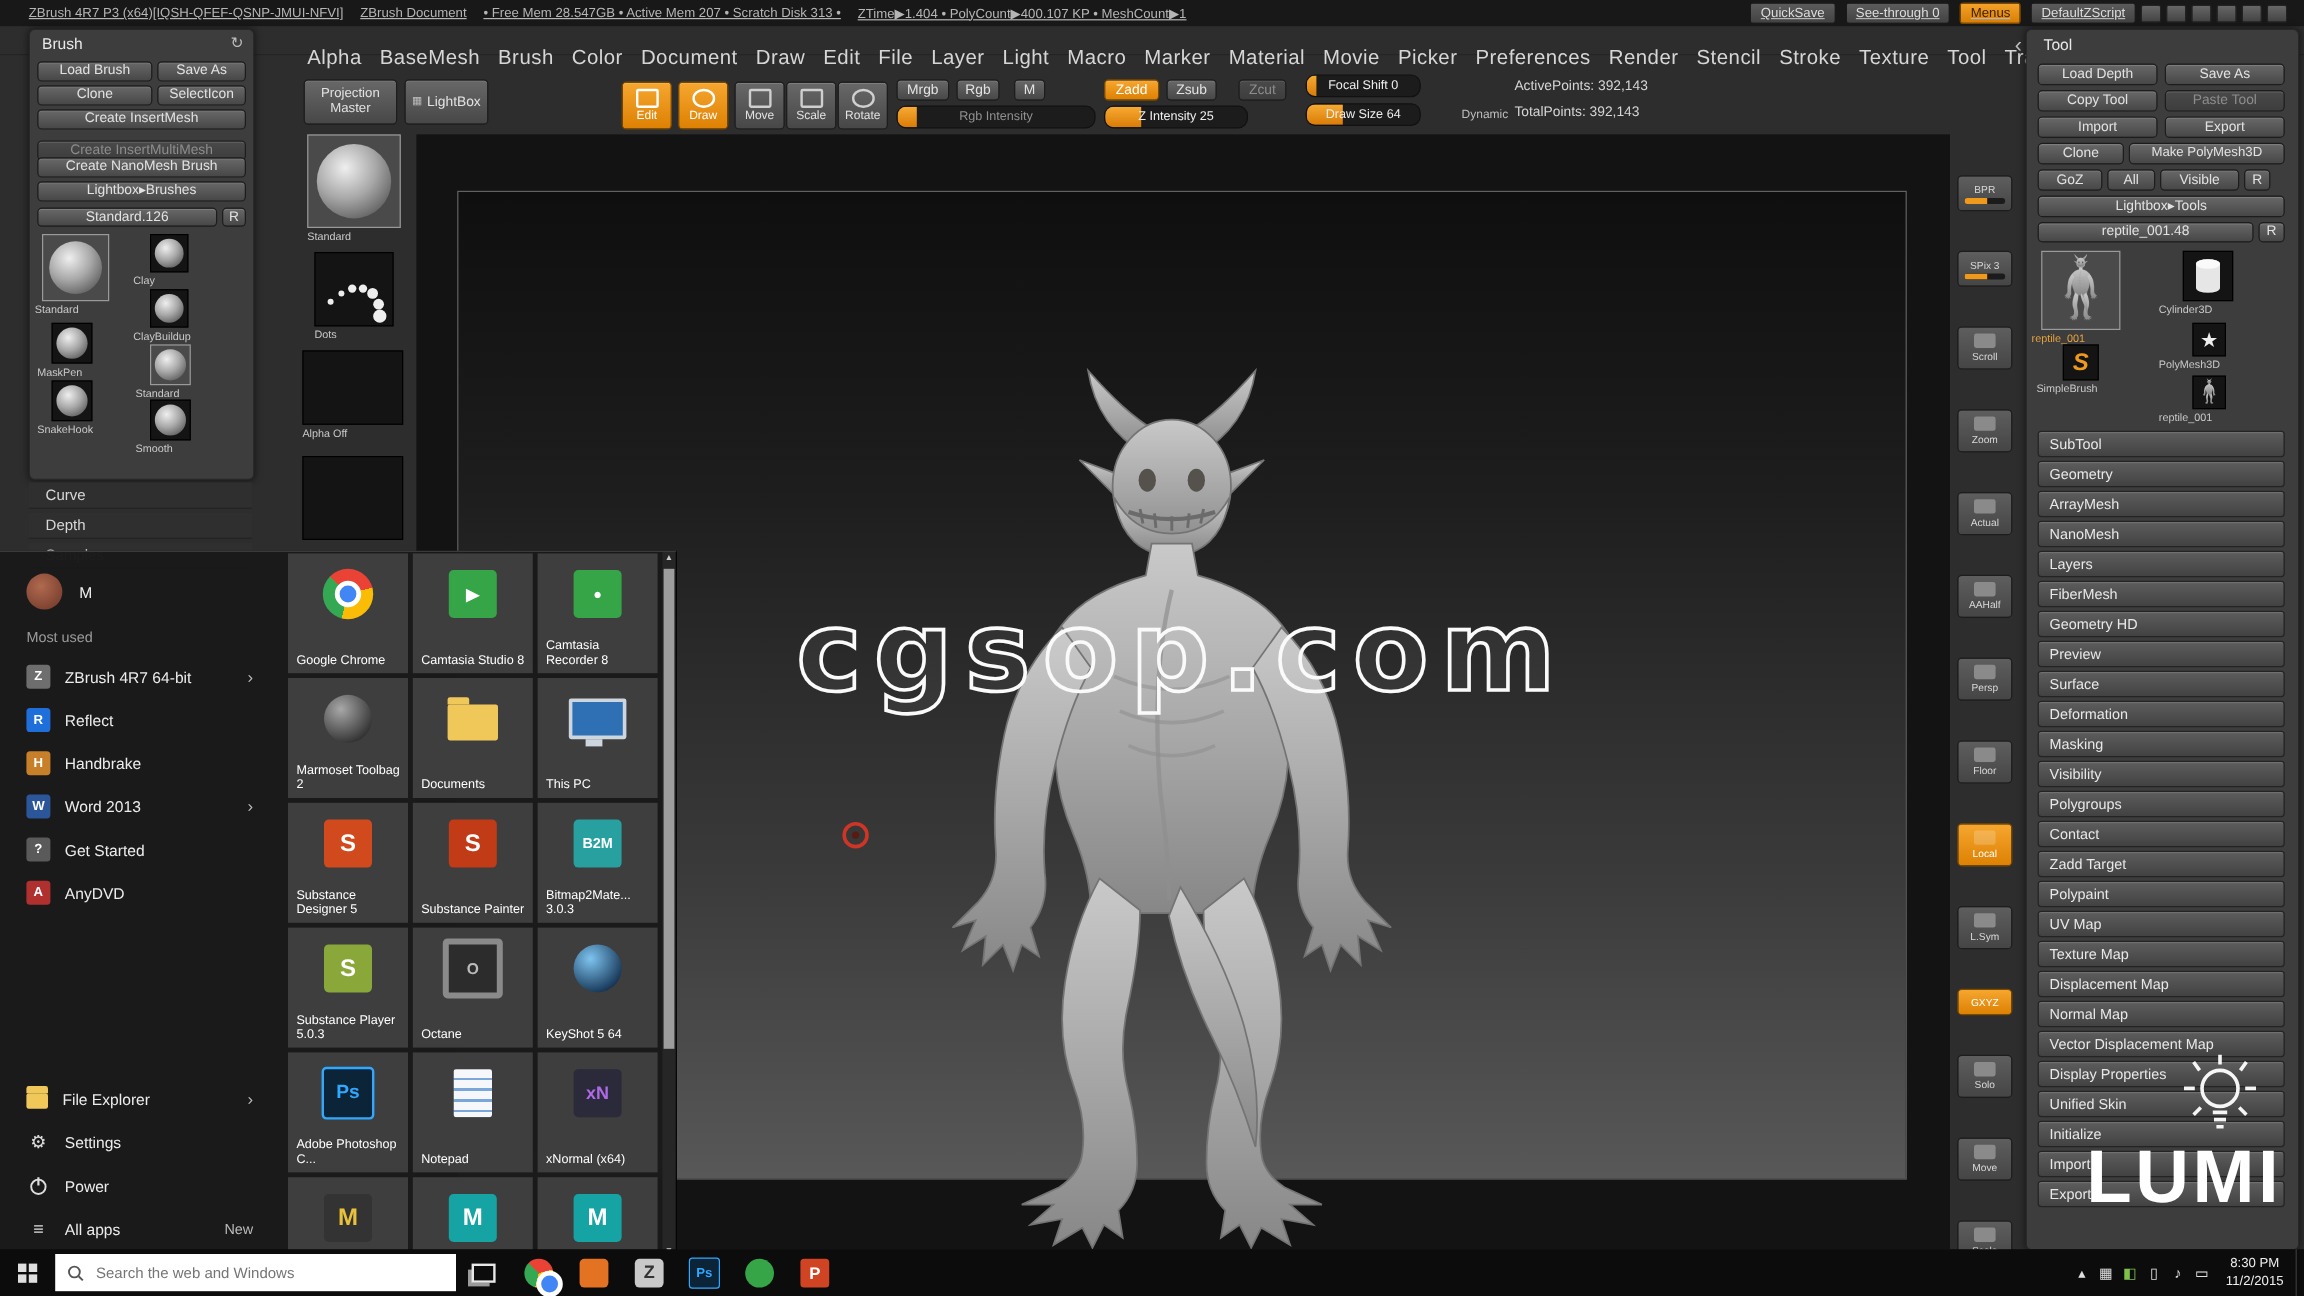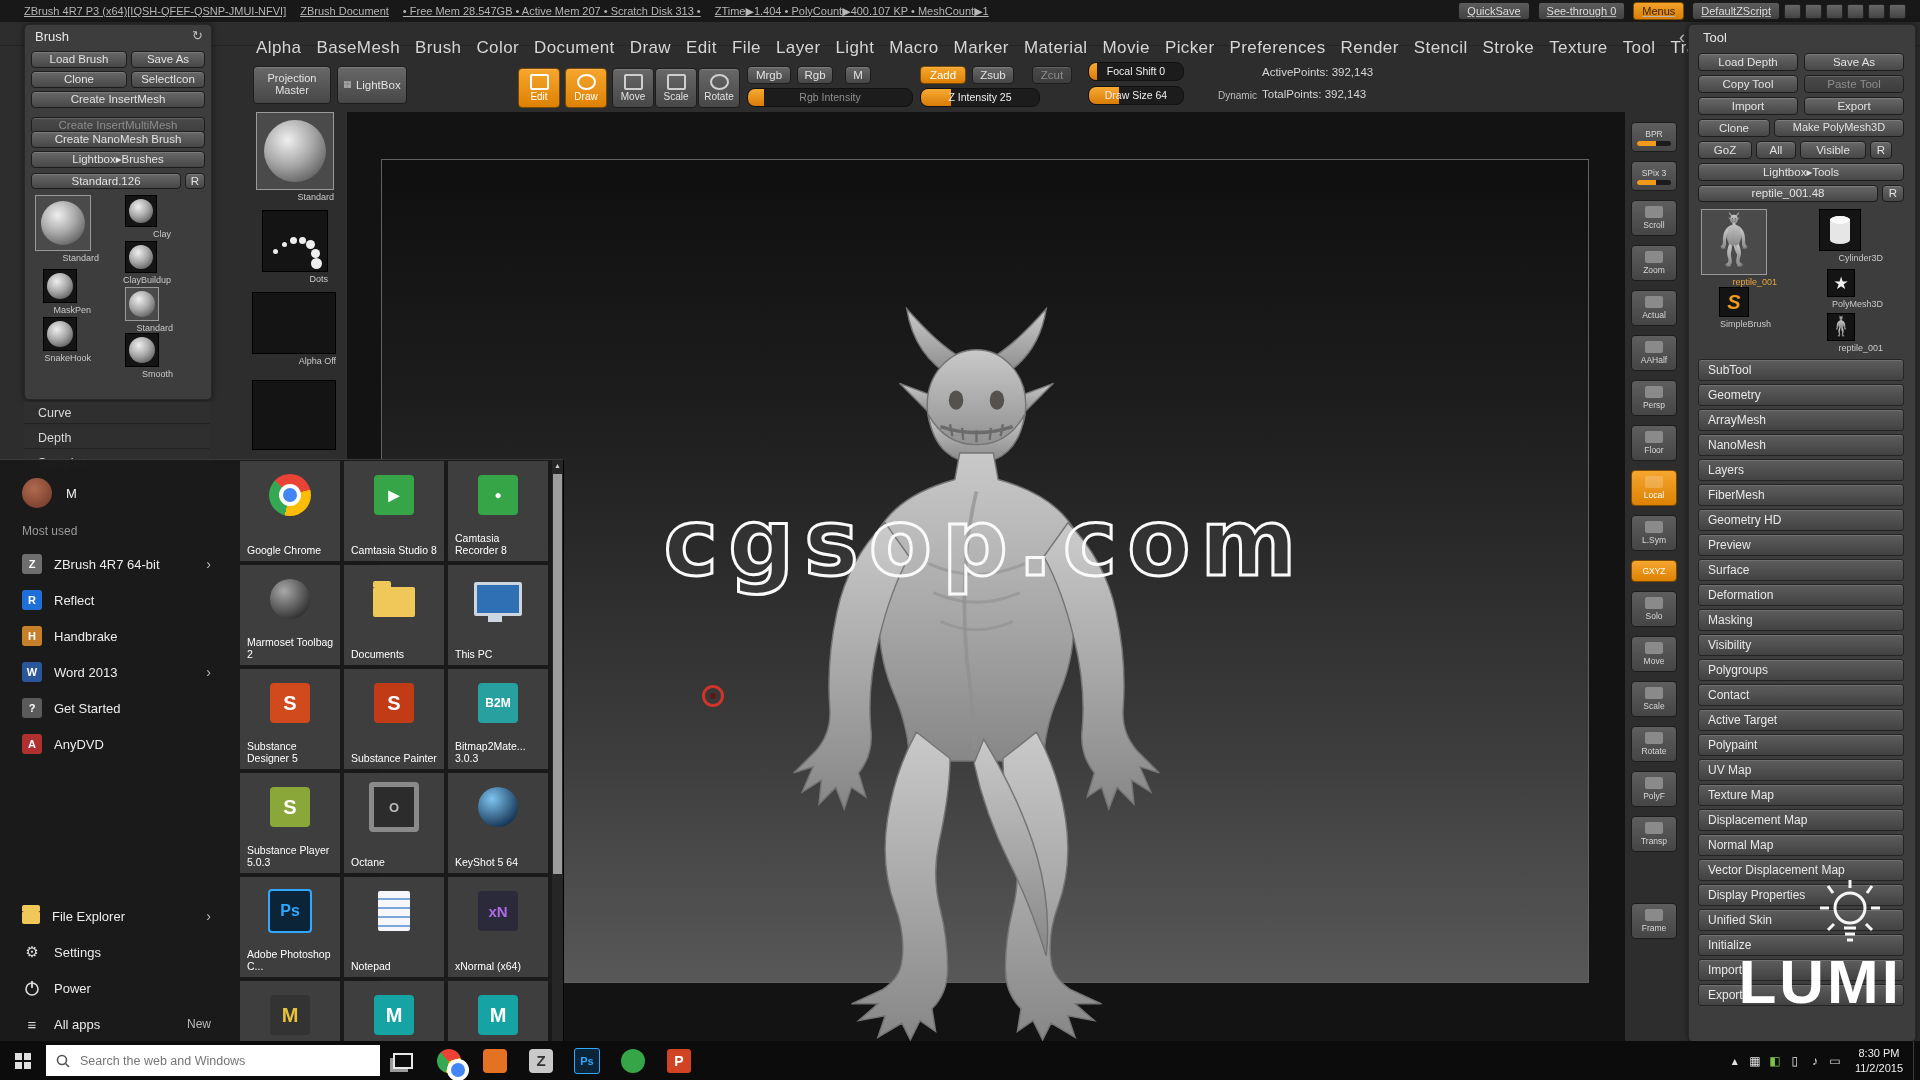--- a/index.html
+++ b/index.html
@@ -22,23 +22,23 @@
   .ptitle{font-size:13px;color:#e8e8e8;}
   
   .sl{position:absolute;background:#1c1c1c;border:1px solid #111;border-radius:8px;overflow:hidden;height:17px;}
   .sl .fill{position:absolute;left:0;top:0;bottom:0;background:linear-gradient(#f7aa33,#d97c06);}
   .sl .lab{position:relative;z-index:2;display:block;width:100%;font-size:10.5px;line-height:17px;text-align:center;color:#eee;}
   .sl.dim .lab{color:#909090;}
   
   .th{position:absolute;background:#141414;border:1px solid #000;display:flex;align-items:center;justify-content:center;box-sizing:border-box;}
   .th.sel{border:1px solid #9a9a9a;background:#4a4a4a;}
   .sphere{width:82%;height:82%;border-radius:50%;background:radial-gradient(circle at 38% 32%,#efefef,#a8a8a8 45%,#4f4f4f 90%);}
-  .tlab{position:absolute;font-size:9px;color:#c9c9c9;text-align:right;}
-  
-  .shelf-btn{width:46px;height:36px;background:linear-gradient(#5e5e5e,#454545);border:1px solid #1d1d1d;border-radius:4px;display:flex;flex-direction:column;align-items:center;justify-content:center;gap:2px;font-size:8.5px;color:#d8d8d8;box-sizing:border-box;}
+  .tlab{position:absolute;font-size:9px;color:#c9c9c9;text-align:left;}
+  
+  .shelf-btn{width:46px;height:36px;background:linear-gradient(#5e5e5e,#454545);border:1px solid #1d1d1d;border-radius:4px;display:flex;flex-direction:column;align-items:center;justify-content:center;gap:2px;font-size:8.5px;color:#d8d8d8;box-sizing:border-box;margin-top:24px;}
   .shelf-btn .ic{width:18px;height:12px;background:#8a8a8a;border-radius:2px;}
   .shelf-btn.orange{background:linear-gradient(#f6a62f,#dd8103);color:#fff;border-color:#7a4a00;}
   .shelf-btn.orange .ic{background:#fff3;}
   .mini-sl{width:34px;height:5px;background:#1b1b1b;border-radius:3px;position:relative;overflow:hidden;}
   .mini-sl i{position:absolute;left:0;top:0;bottom:0;width:55%;background:#ef9a1d;}
   
   .tmenu{height:20px;background:linear-gradient(#5d5d5d,#424242);border:1px solid #242424;border-radius:3px;display:flex;align-items:center;padding-left:9px;font-size:12px;color:#e8e8e8;box-shadow:inset 0 1px 0 rgba(255,255,255,.12);}
   
   .canvas{position:absolute;left:347px;top:112px;width:1278px;height:929px;background:#131313;overflow:hidden;}
   .doc{position:absolute;left:34px;top:47px;width:1206px;height:822px;border:1px solid #616161;background:linear-gradient(180deg,#0f0f0f 0%,#1d1d1d 30%,#3b3b3b 70%,#585858 100%);}
@@ -426,21 +426,21 @@
       <div class="tmenu">Layers</div>
       <div class="tmenu">FiberMesh</div>
       <div class="tmenu">Geometry HD</div>
       <div class="tmenu">Preview</div>
       <div class="tmenu">Surface</div>
       <div class="tmenu">Deformation</div>
       <div class="tmenu">Masking</div>
       <div class="tmenu">Visibility</div>
       <div class="tmenu">Polygroups</div>
       <div class="tmenu">Contact</div>
-      <div class="tmenu">Active Target</div>
+      <div class="tmenu">Zadd Target</div>
       <div class="tmenu">Polypaint</div>
       <div class="tmenu">UV Map</div>
       <div class="tmenu">Texture Map</div>
       <div class="tmenu">Displacement Map</div>
       <div class="tmenu">Normal Map</div>
       <div class="tmenu">Vector Displacement Map</div>
       <div class="tmenu">Display Properties</div>
       <div class="tmenu">Unified Skin</div>
       <div class="tmenu">Initialize</div>
       <div class="tmenu">Import</div>

